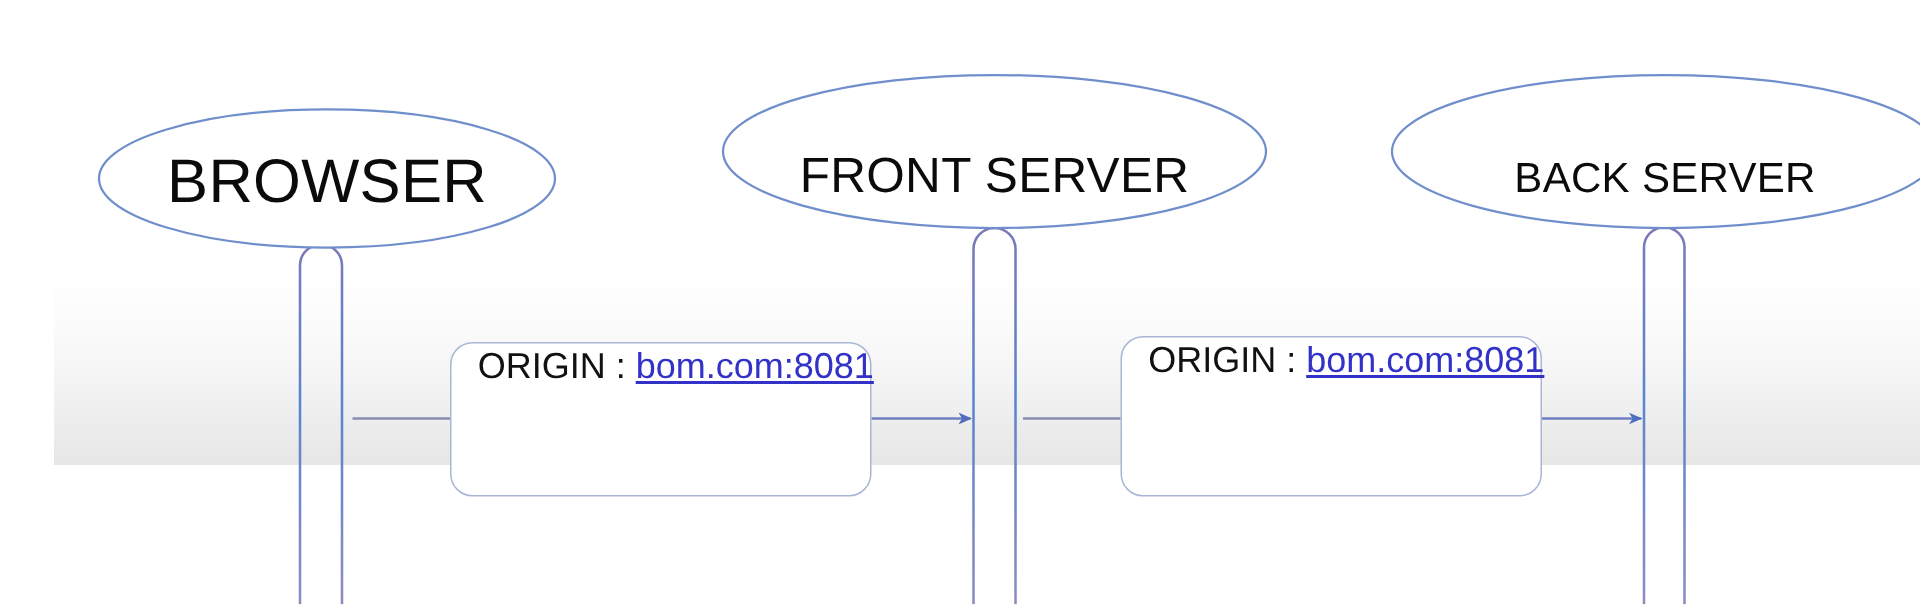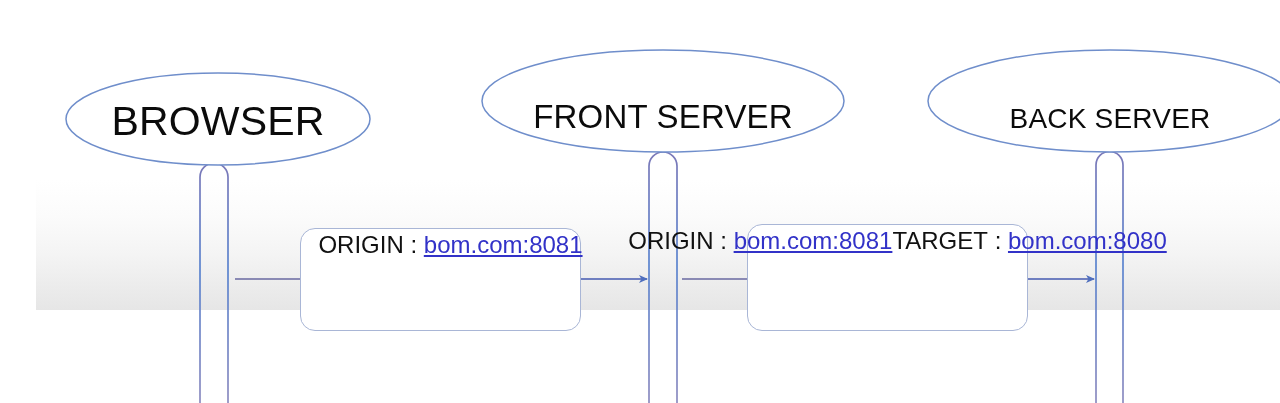--- a/index.html
+++ b/index.html
@@ -121,18 +121,15 @@
   <div class="msg-box" style="left:264px; top:228px; width:281px; height:103px;">
     <div class="msg-line">
       <span class="msg-key">ORIGIN</span><span class="msg-sep">&nbsp;</span><span class="msg-sep">:</span><span>&nbsp;</span><span class="msg-val link">bom.com:8081</span>
     </div>
   </div>
 
   <div class="msg-box" style="left:711px; top:224px; width:281px; height:107px;">
     <div class="msg-line">
       <span class="msg-key">ORIGIN</span><span class="msg-sep">&nbsp;</span><span class="msg-sep">:</span><span>&nbsp;</span><span class="msg-val link">bom.com:8081</span>
     </div>
-    <div class="msg-line">
-      <span class="msg-key">TARGET</span><span class="msg-sep">&nbsp;</span><span class="msg-sep">:</span><span>&nbsp;</span><span class="msg-val link">bom.com:8080</span>
-    </div>
   </div>
 
 </div>
 
 </body></html>

